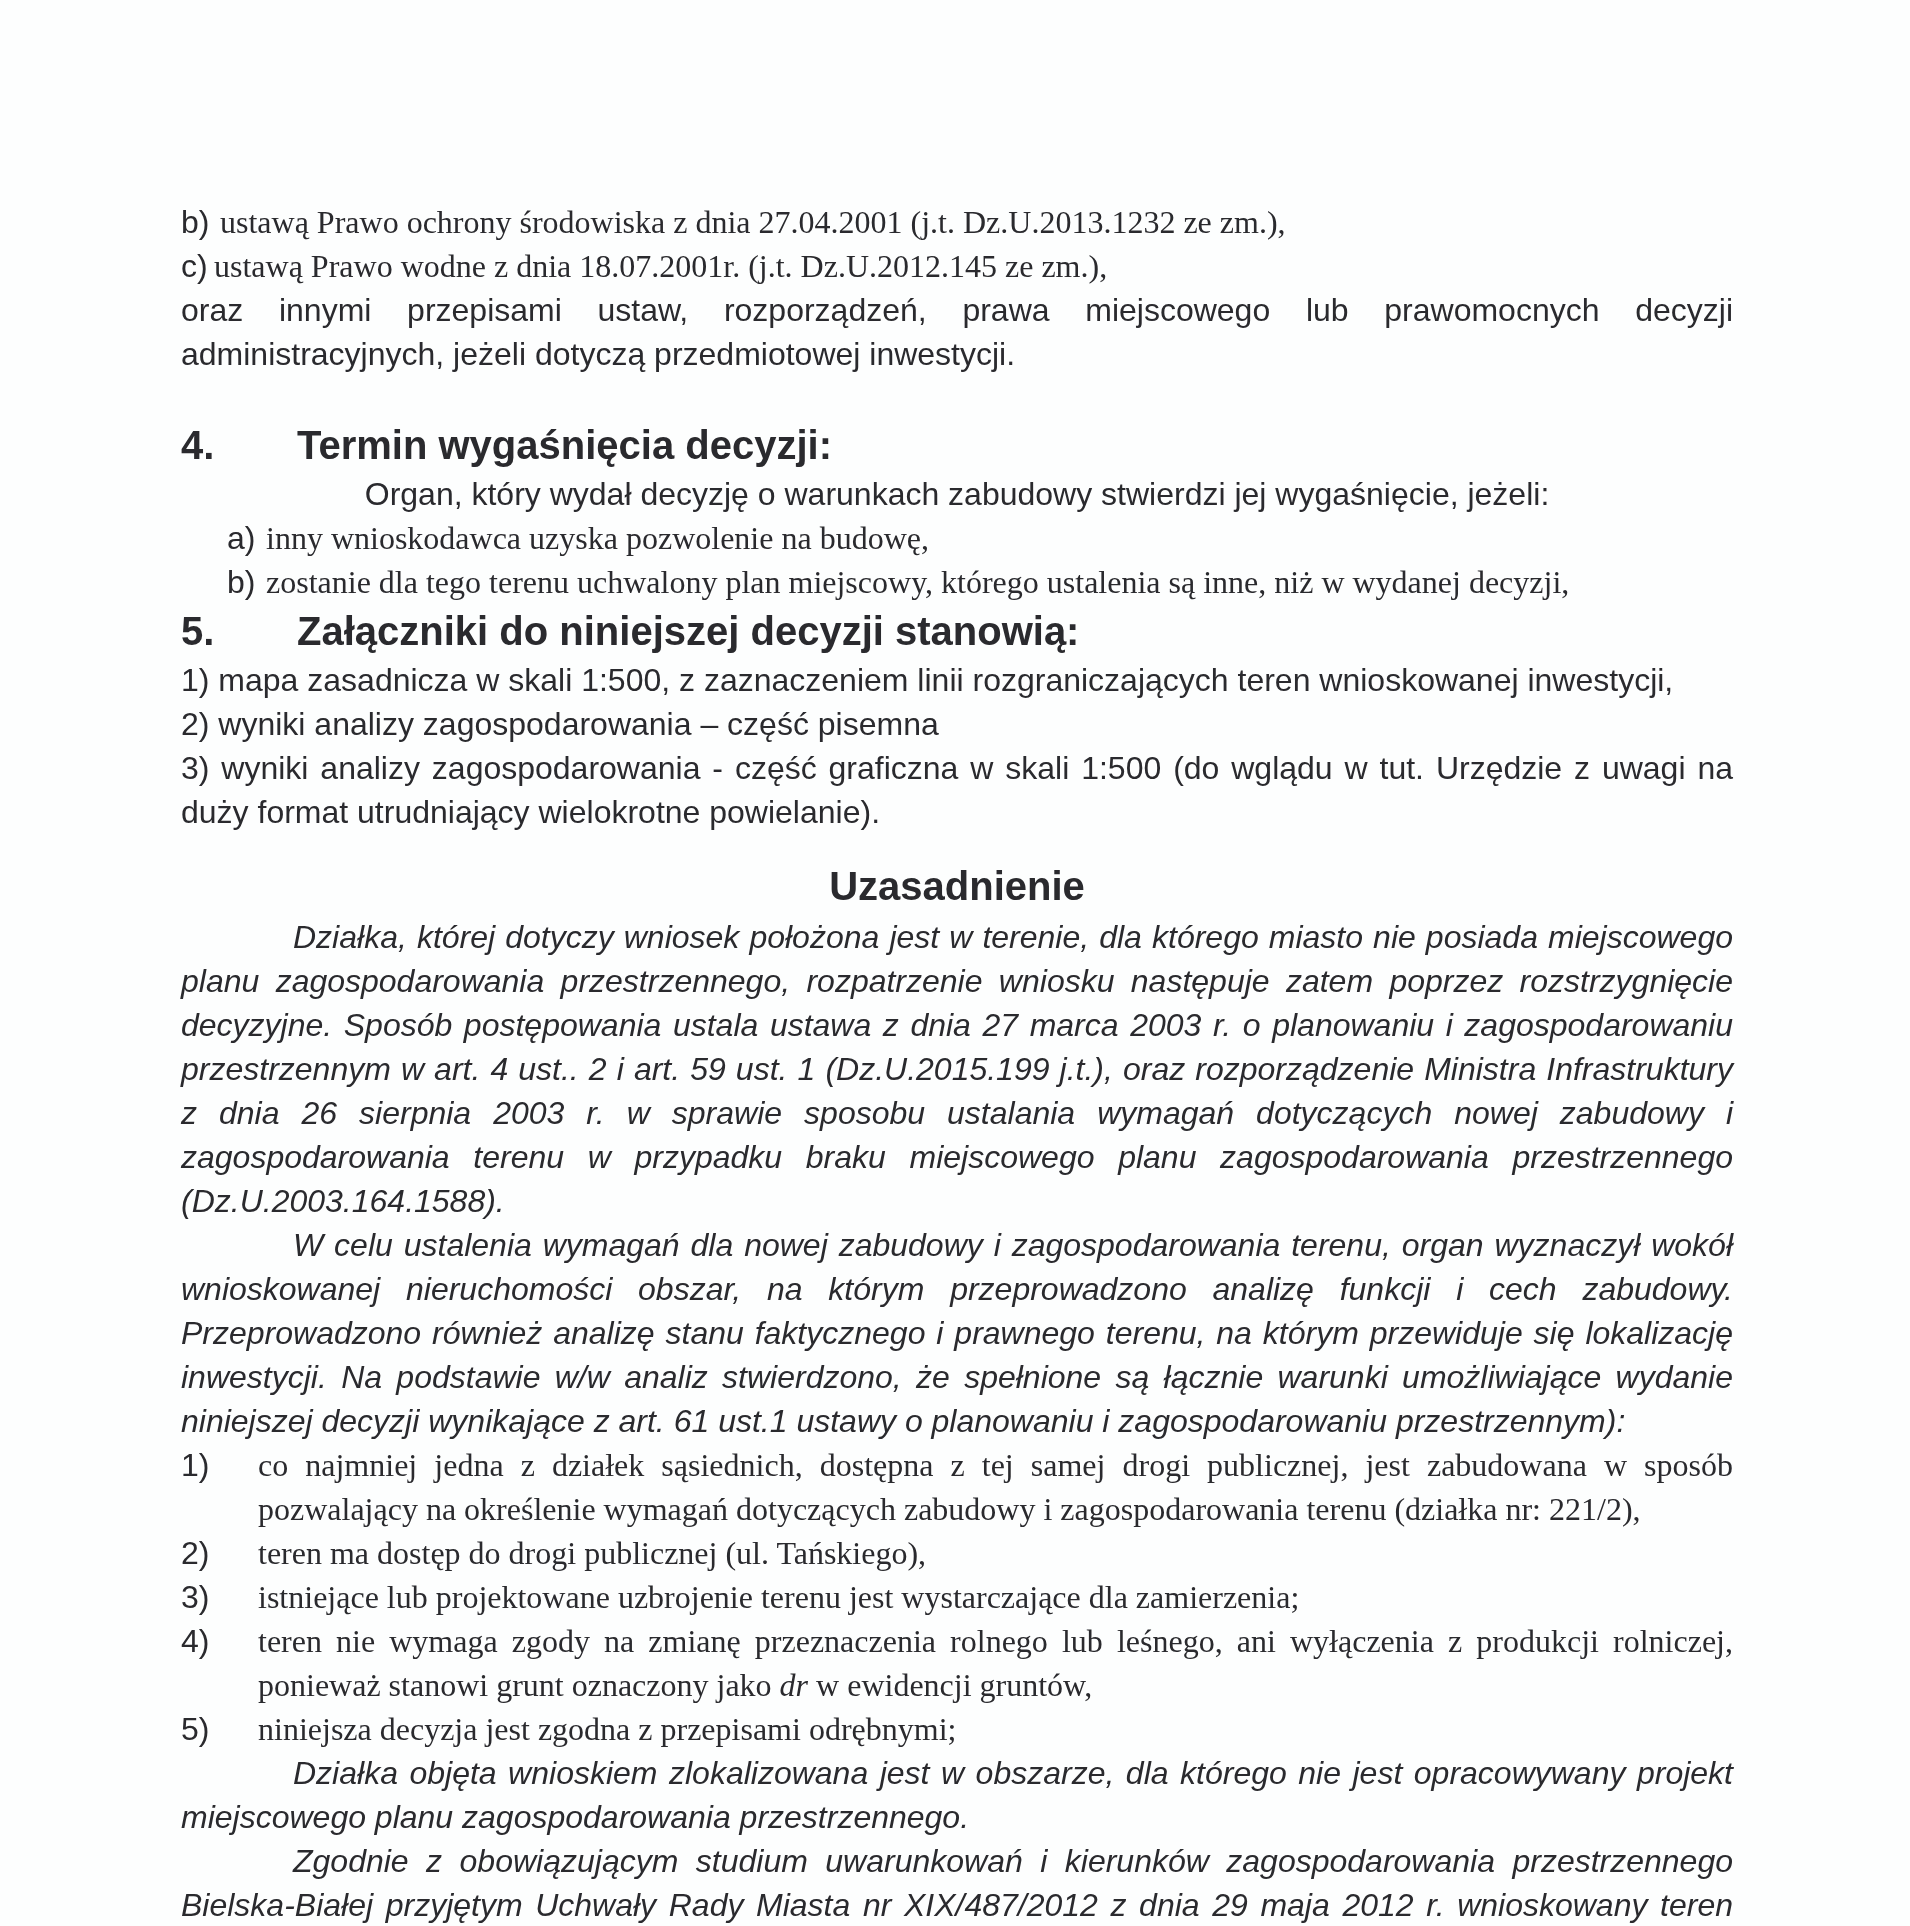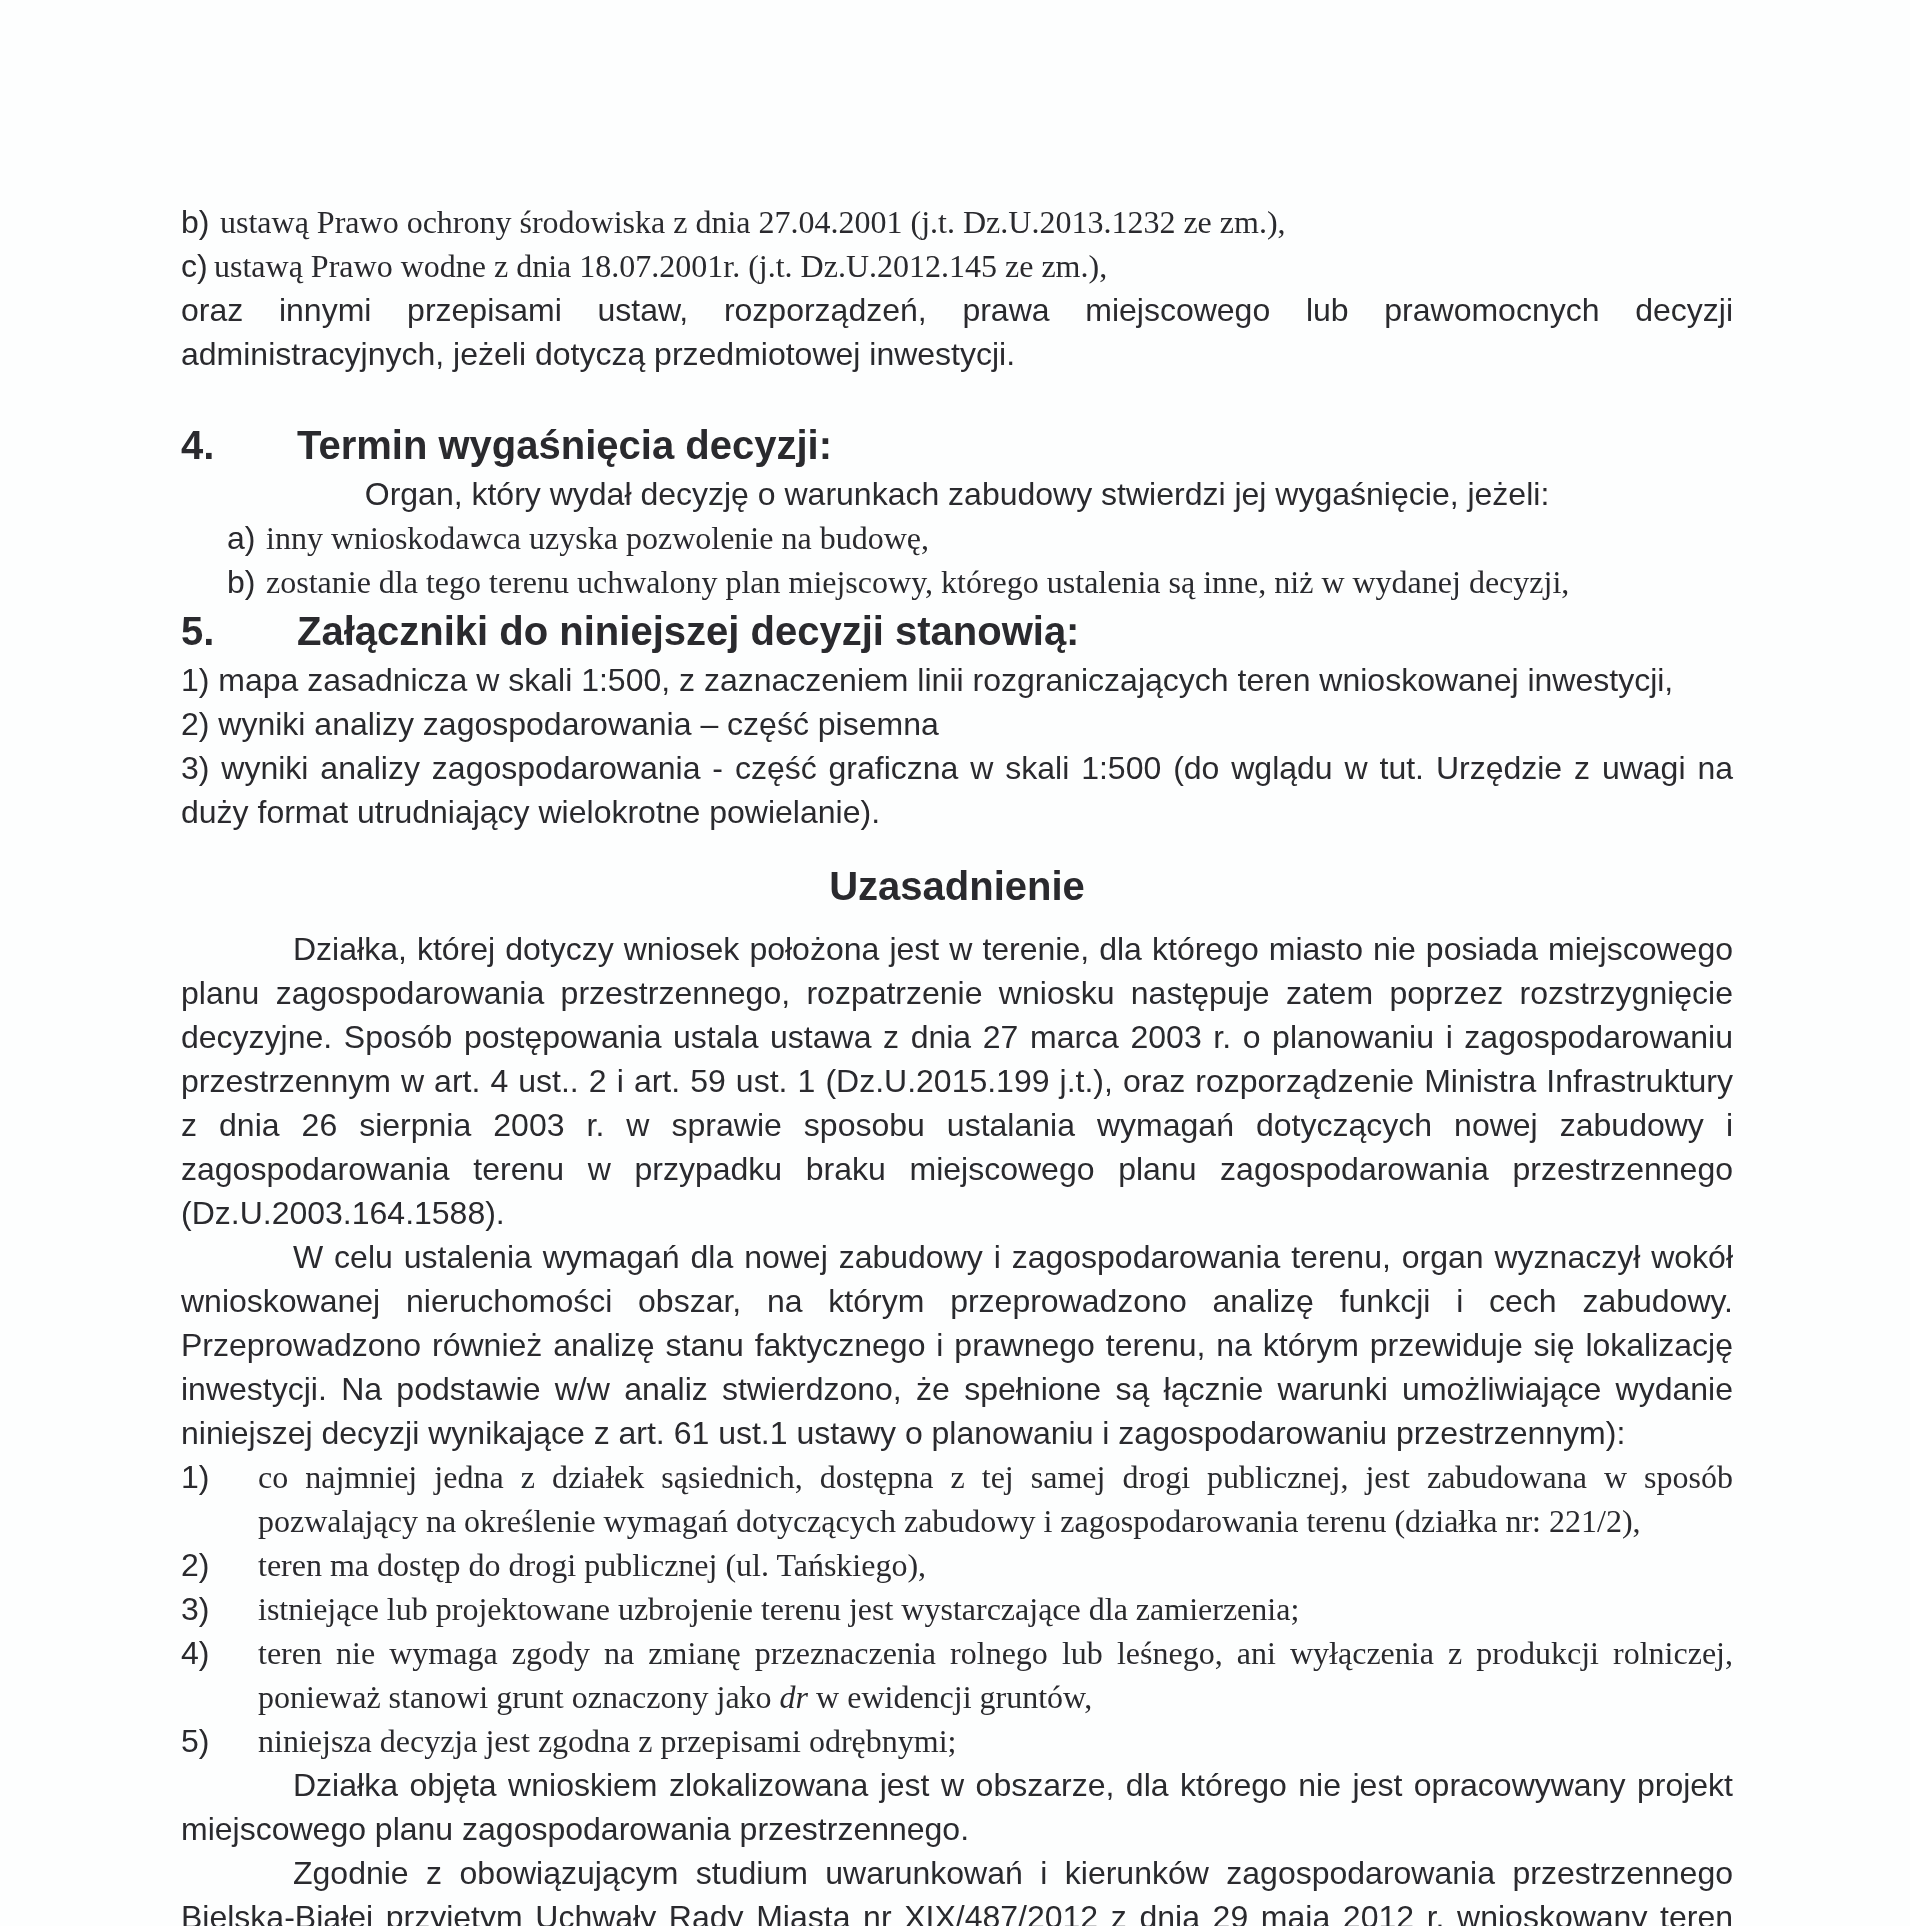--- a/index.html
+++ b/index.html
@@ -8,21 +8,21 @@
     background: #fdfefe;
     font-family: "Liberation Sans", sans-serif;
     color: #2a2a2e;
   }
   .page {
     position: absolute; left: 181px; top: 0; width: 1552px;
     font-size: 32px; line-height: 44px;
   }
   p { margin: 0; text-align: center; }
   .just { text-align: justify; text-align-last: left; }
-  .indent { text-indent: 112px; }
+  .indent { text-indent: 112px; font-style: italic; }
   .section-head {
     font-weight: bold; font-size: 40px; line-height: 54px;
     display: flex; margin: 0;
   }
   .section-head .num { width: 116px; }
   .list-item { display: flex; }
   .list-item .lbl { flex: 0 0 auto; }
   .list-item .txt { flex: 1 1 auto; font-family: Liberation Serif, serif; }
   .alpha .lbl { width: 77px; padding-left: 46px; box-sizing: border-box; width: 77px; }
   .alpha { padding-left: 46px; }
@@ -72,21 +72,21 @@
     <h2 class="section-head">
       <span class="num">5.</span>
       <span>Załączniki do niniejszej decyzji stanowią:</span>
     </h2>
     <p class="just">1) mapa zasadnicza w skali 1:500, z zaznaczeniem linii rozgraniczających teren wnioskowanej inwestycji,</p>
     <p class="just">2) wyniki analizy zagospodarowania – część pisemna</p>
     <p class="just">3) wyniki analizy zagospodarowania - część graficzna w skali 1:500 (do wglądu w tut. Urzędzie z uwagi na duży format utrudniający wielokrotne powielanie).</p>
   </div>
 
   <div class="gap-h">
-    <h2 class="heading-center" style="margin:12px">Uzasadnienie</h2>
+    <h2 class="heading-center" style="margin:0">Uzasadnienie</h2>
     <p class="just indent">Działka, której dotyczy wniosek położona jest w terenie, dla którego miasto nie posiada miejscowego planu zagospodarowania przestrzennego, rozpatrzenie wniosku następuje zatem poprzez rozstrzygnięcie decyzyjne. Sposób postępowania ustala ustawa z dnia 27 marca 2003 r. o planowaniu i zagospodarowaniu przestrzennym w art. 4 ust.. 2 i art. 59 ust. 1 (Dz.U.2015.199 j.t.), oraz rozporządzenie Ministra Infrastruktury z dnia 26 sierpnia 2003 r. w sprawie sposobu ustalania wymagań dotyczących nowej zabudowy i zagospodarowania terenu w przypadku braku miejscowego planu zagospodarowania przestrzennego (Dz.U.2003.164.1588).</p>
     <p class="just indent">W celu ustalenia wymagań dla nowej zabudowy i zagospodarowania terenu, organ wyznaczył wokół wnioskowanej nieruchomości obszar, na którym przeprowadzono analizę funkcji i cech zabudowy. Przeprowadzono również analizę stanu faktycznego i prawnego terenu, na którym przewiduje się lokalizację inwestycji. Na podstawie w/w analiz stwierdzono, że spełnione są łącznie warunki umożliwiające wydanie niniejszej decyzji wynikające z art. 61 ust.1 ustawy o planowaniu i zagospodarowaniu przestrzennym):</p>
 
     <div class="num-list">
       <div class="list-item">
         <span class="lbl">1)</span>
         <span class="txt just">co najmniej jedna z działek sąsiednich, dostępna z tej samej drogi publicznej, jest zabudowana w sposób pozwalający na określenie wymagań dotyczących zabudowy i zagospodarowania terenu (działka nr: 221/2),</span>
       </div>
       <div class="list-item">
         <span class="lbl">2)</span>

